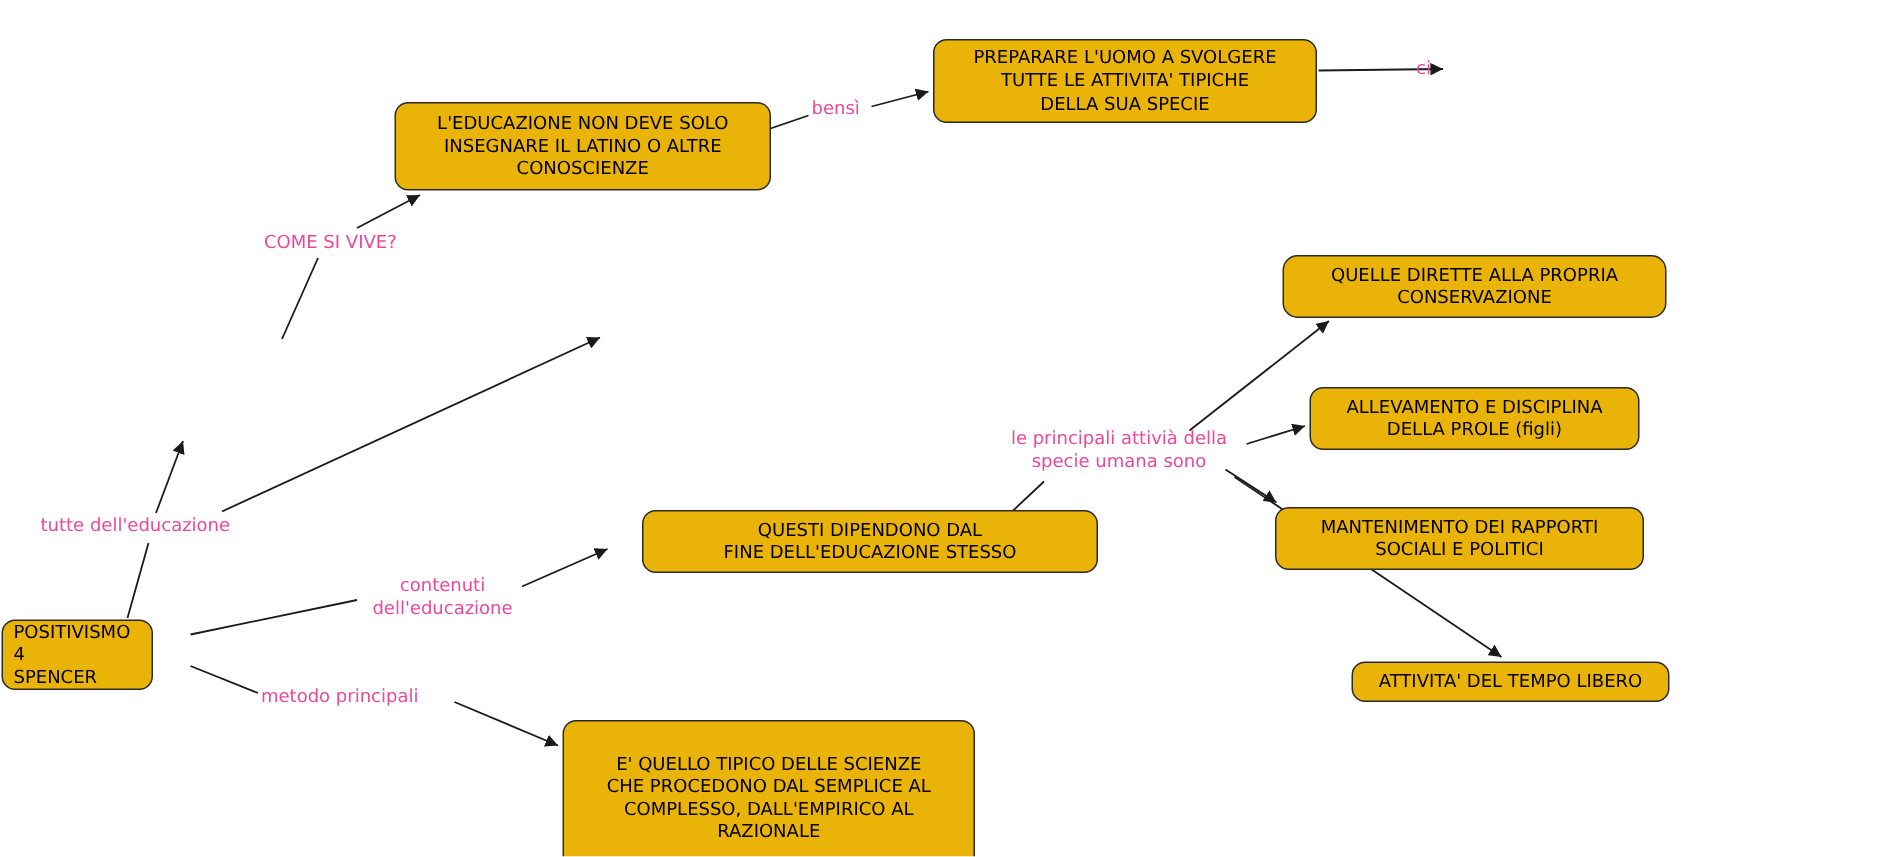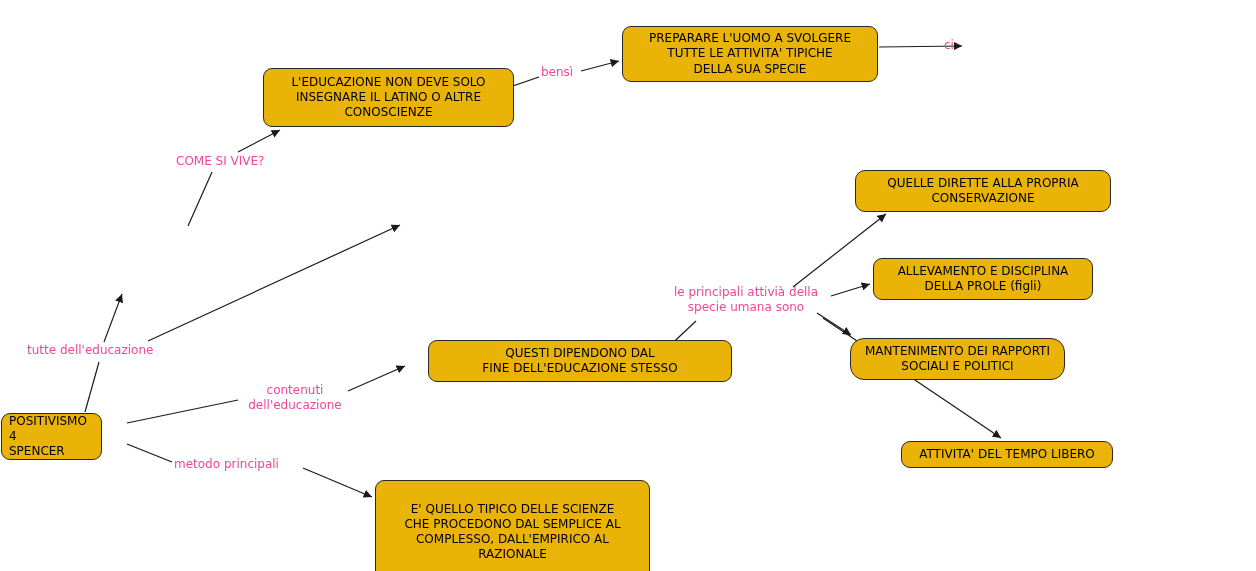--- a/index.html
+++ b/index.html
@@ -113,21 +113,21 @@
   <div class="node" style="left:855px; top:170px; width:256px; height:42px;border-radius:10px;">
     <span class="node-label">QUELLE DIRETTE ALLA PROPRIA
 CONSERVAZIONE</span>
   </div>
 
   <div class="node" style="left:873px; top:258px; width:220px; height:42px;">
     <span class="node-label">ALLEVAMENTO E DISCIPLINA
 DELLA PROLE (figli)</span>
   </div>
 
-  <div class="node" style="left:850px; top:338px; width:215px; height:42px;border-radius:14px;">
+  <div class="node" style="left:850px; top:338px; width:246px; height:42px;">
     <span class="node-label">MANTENIMENTO DEI RAPPORTI
 SOCIALI E POLITICI</span>
   </div>
 
   <div class="node" style="left:901px; top:441px; width:212px; height:27px;">
     <span class="node-label">ATTIVITA' DEL TEMPO LIBERO</span>
   </div>
 
   <div class="node" style="left:375px; top:480px; width:275px; height:104px;">
     <span class="node-label">E' QUELLO TIPICO DELLE SCIENZE

